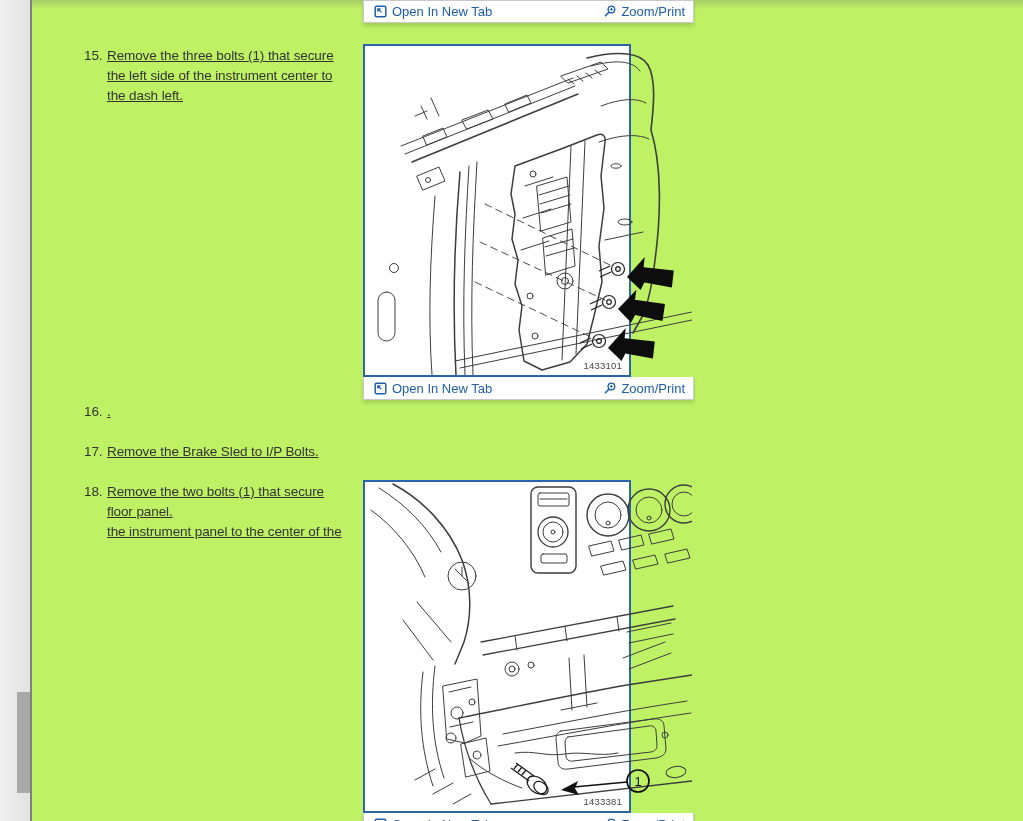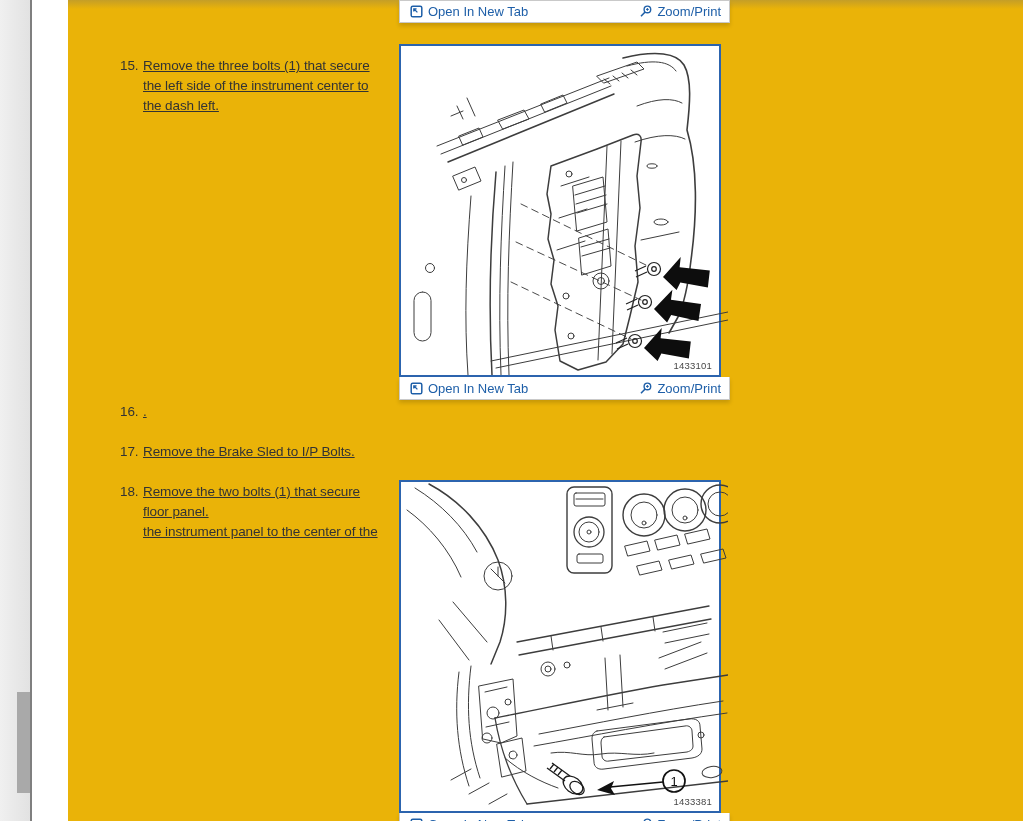--- a/index.html
+++ b/index.html
@@ -15,21 +15,21 @@
   body{position:relative;color:var(--text-color);}
 
   
   .left-rail{position:absolute;left:0;top:0;width:32px;height:821px;
     background:linear-gradient(90deg,#f0f0f0,#e2e2e2);
     border-right:2px solid #7f7f7f;}
   .left-rail-thumb{position:absolute;left:17px;top:692px;width:13px;height:101px;
     background:var(--scrollbar-thumb);}
 
   
-  .content{position:absolute;left:32px;top:0;right:0;bottom:0;background:#eab308;margin-left:36px;}
+  .content{position:absolute;left:32px;top:0;right:0;bottom:0;background:#bef264;}
   .top-shadow{position:absolute;left:0;right:0;top:0;height:9px;z-index:1;
     background:linear-gradient(180deg,rgba(110,110,110,.30),rgba(255,255,255,0));}
 
   
   .fig-toolbar{position:absolute;left:331px;width:331px;height:23px;background:#fff;
     border:1px solid var(--toolbar-border);box-shadow:0 3px 4px rgba(0,0,0,.15);
     display:flex;align-items:center;justify-content:space-between;
     padding:0 8px 0 10px;z-index:2;}
   .fig-toolbar.attached{border-top:none;height:23px;}
   .tb-link{display:inline-flex;align-items:center;gap:5px;color:var(--link-blue);
@@ -37,21 +37,21 @@
   .tb-link svg{display:block;}
 
   
   .step{position:absolute;left:52px;display:flex;font-size:13.5px;line-height:20px;
     letter-spacing:-0.1px;}
   .step-num{width:23px;flex:none;}
   .line{white-space:nowrap;text-decoration:underline;}
   .ref-link{color:var(--link-blue);text-decoration:none;cursor:pointer;}
 
   
-  .figure-box{position:absolute;left:331px;width:322px;height:333px;background:#fff;
+  .figure-box{position:absolute;left:331px;width:268px;height:333px;background:#fff;
     border:2px solid var(--figure-border);}
   .figure-box svg.art{position:absolute;left:0;top:0;width:327px;height:329px;}
   .fig-id{position:absolute;right:7px;bottom:4px;font-size:9.5px;color:#474747;
     letter-spacing:.2px;}
 </style>
 </head>
 <body>
 
 <div class="left-rail">
   <div class="left-rail-thumb"></div>
@@ -71,21 +71,21 @@
     <a class="tb-link">
       <svg width="13" height="13" viewBox="0 0 13 13">
         <circle cx="8.4" cy="4.4" r="3.3" fill="none" stroke="currentColor" stroke-width="1.4"></circle>
         <path d="M6.1 7 L2 11.2" stroke="currentColor" stroke-width="1.6" fill="none"></path>
         <path d="M8.4 3 v2.8 M7 4.4 h2.8" stroke="currentColor" stroke-width="1" fill="none"></path>
       </svg>
       <span>Zoom/Print</span>
     </a>
   </div>
 
-  <div class="step" style="top:56px;justify-content:space-between;">
+  <div class="step" style="top:46px;justify-content:space-between;">
     <span class="step-num">15.</span>
     <div class="step-text">
       <div class="line">Remove the three bolts (1) that secure</div>
       <div class="line">the left side of the instrument center to</div>
       <div class="line">the dash left.</div>
     </div>
   </div>
 
   <div class="figure-box" style="top:44px;">
     <svg class="art" viewBox="0 0 327 329">

